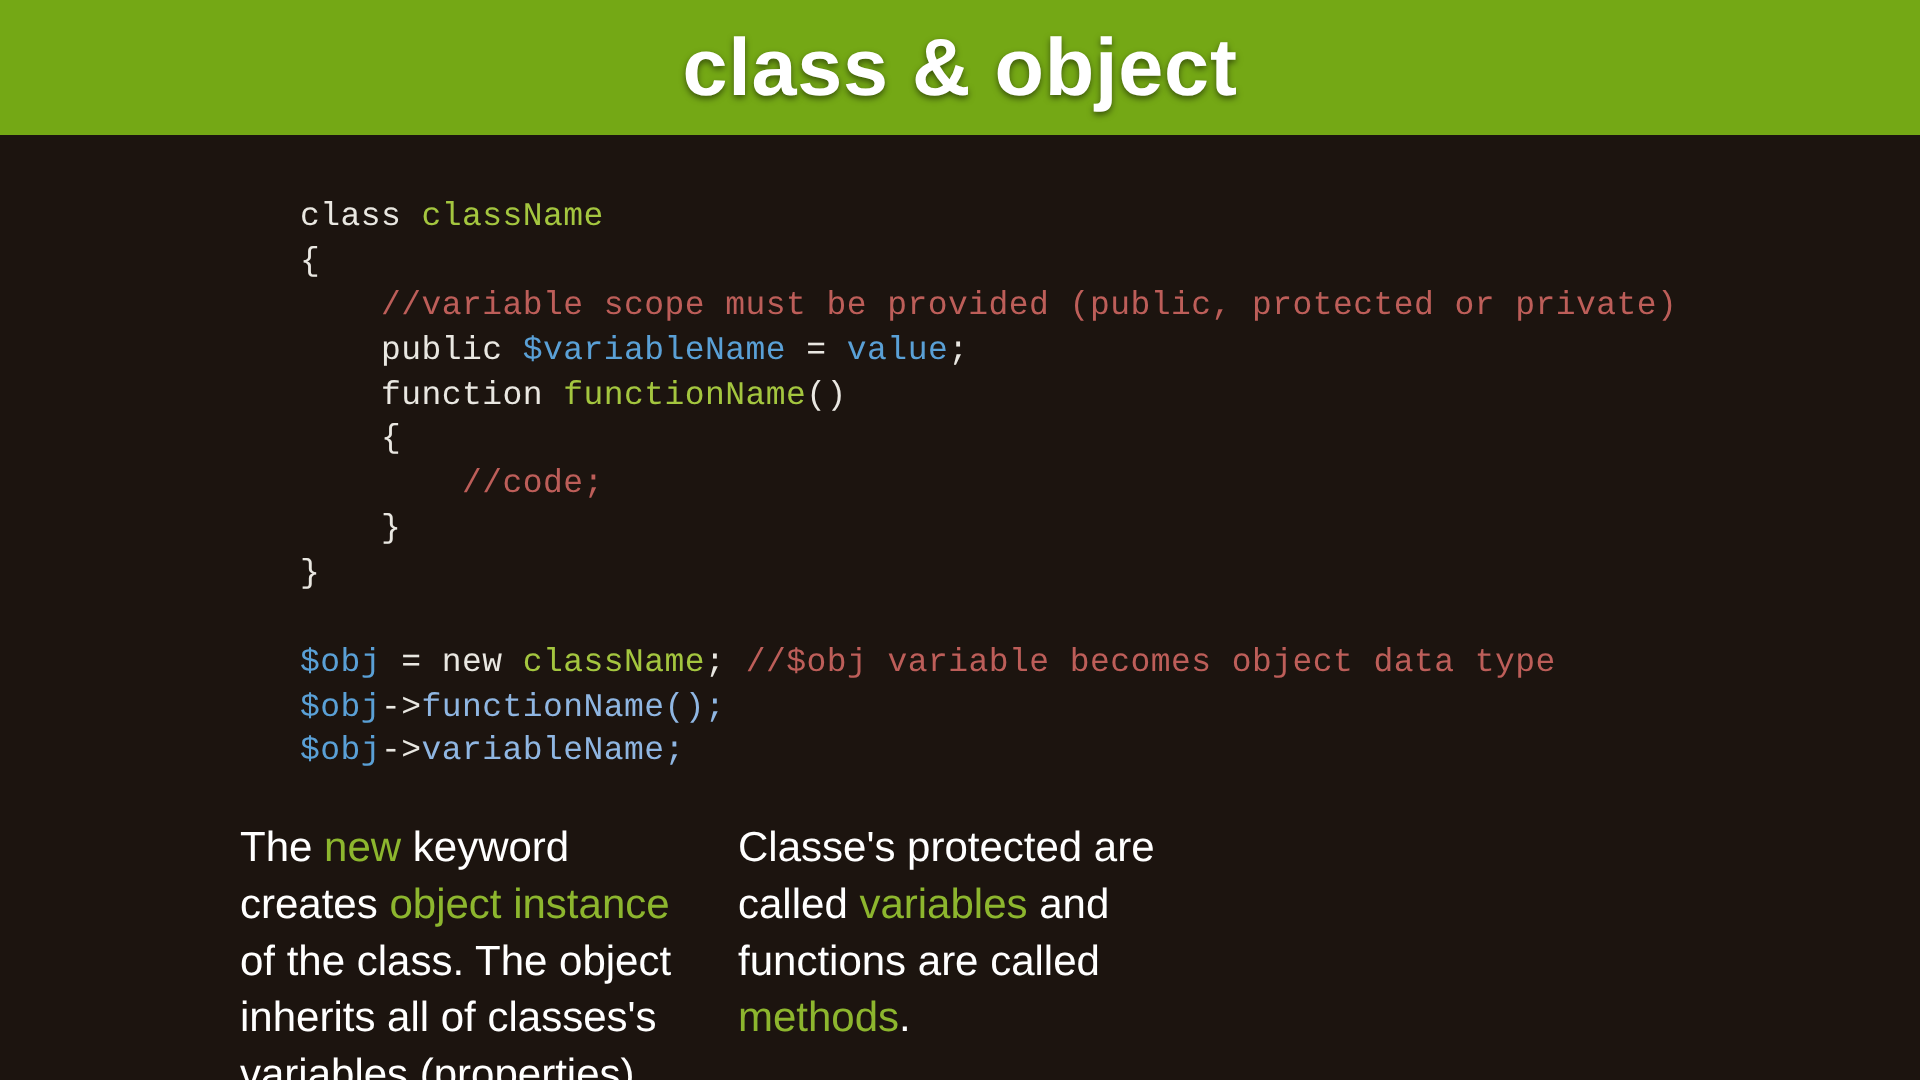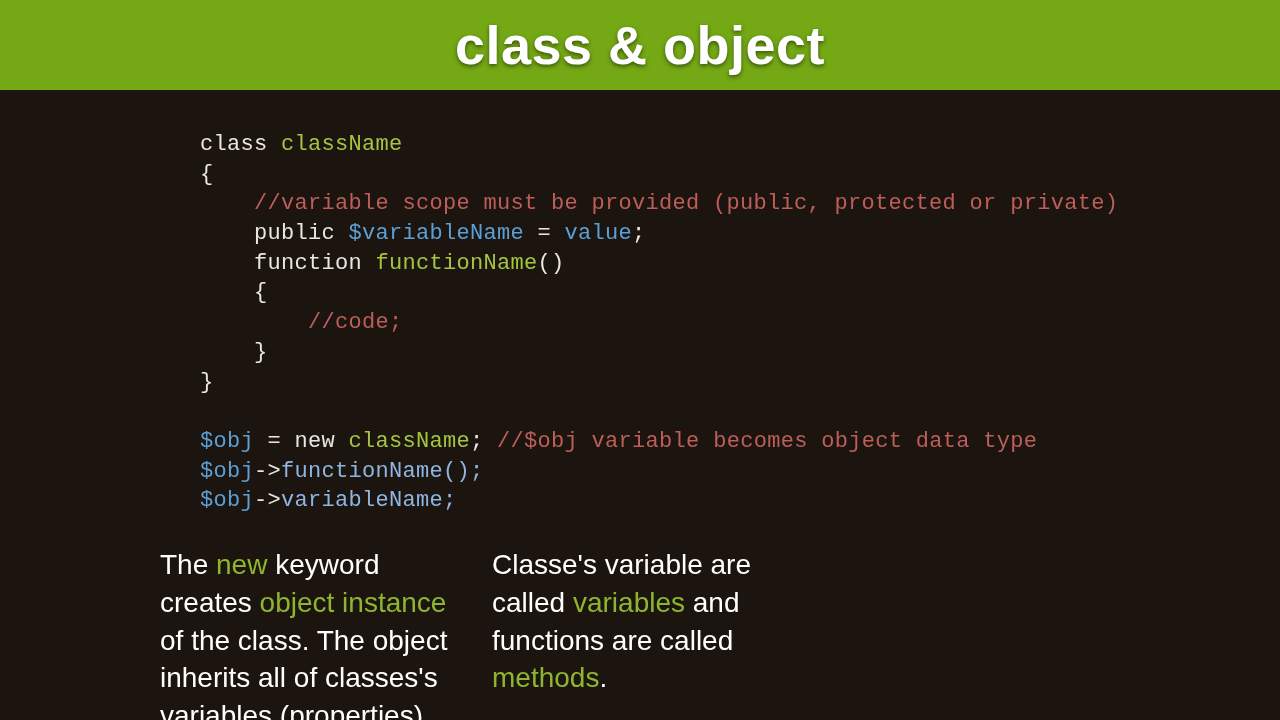--- a/index.html
+++ b/index.html
@@ -74,15 +74,15 @@
 <span></span>
 <span class="var-blue">$obj</span><span class="punct"> = </span><span class="kw-class">new </span><span class="name-type">className</span><span class="punct">; </span><span class="comment">//$obj variable becomes object data type</span>
 <span class="var-blue">$obj</span><span class="punct">-&gt;</span><span class="member">functionName();</span>
 <span class="var-blue">$obj</span><span class="punct">-&gt;</span><span class="member">variableName;</span></div>
 
 <div class="explain">
   <div class="col">
     <span>The </span><span class="hl">new</span><span> keyword creates </span><span class="hl">object instance</span><span> of the class. The object inherits all of classes's variables (properties) and functions (methods).</span>
   </div>
   <div class="col">
-    <span>Classe's variable are called </span><span class="hl">variables</span><span> and functions are called </span><span class="hl">methods</span><span>.</span>
+    <span>Classe's protected are called </span><span class="hl">variables</span><span> and functions are called </span><span class="hl">methods</span><span>.</span>
   </div>
 </div>
 
 </body></html>

